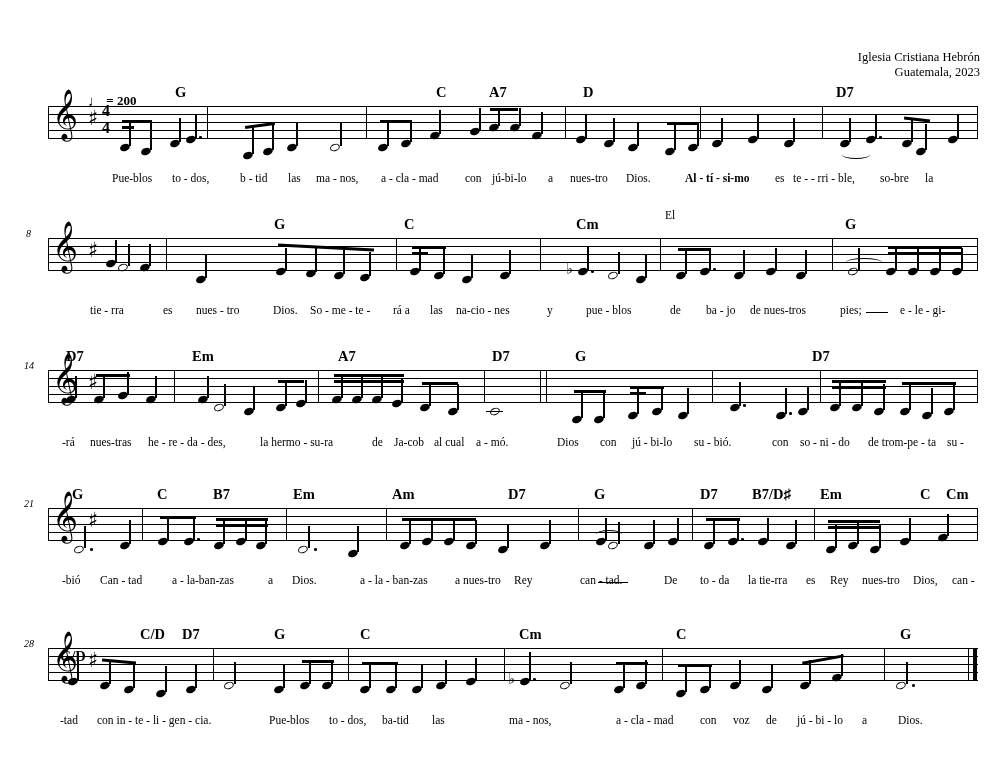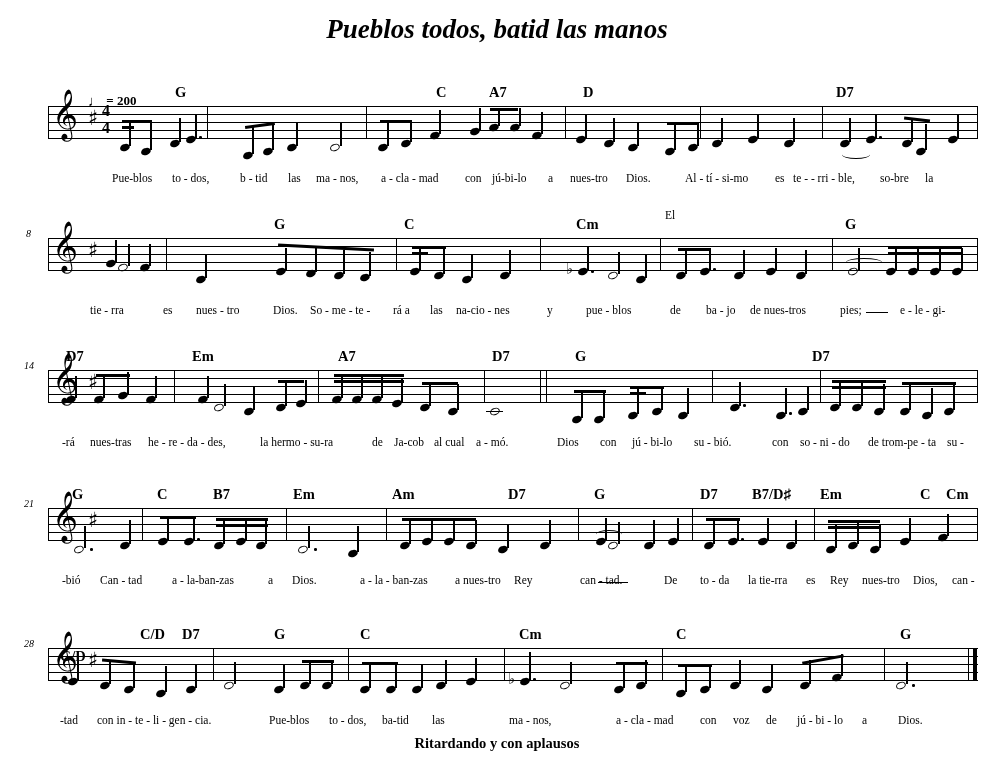--- a/index.html
+++ b/index.html
@@ -203,21 +203,24 @@
     position: absolute;
     height: 1px;
     background: #000;
   }
 </style>
 </head>
 <body>
 
 <div class="sheet">
 
-  <div class="title">Pueblos todos, batid las manos</div>
+  <div class="credits">
+    <div>Iglesia Cristiana Hebrón</div>
+    <div>Guatemala, 2023</div>
+  </div>
 
   <div class="tempo">
     <span class="notehead">♩</span>
     <span>= 200</span>
   </div>
 
   <div class="system" style="top:106px;">
     <div class="staff">
       <div class="line"></div>
         <div class="line"></div>
@@ -323,21 +326,21 @@
     <div class="lyric" style="left:240px; top:66px;">b - tid</div>
     <div class="lyric" style="left:288px; top:66px;">las</div>
     <div class="lyric" style="left:316px; top:66px;">ma - nos,</div>
     <div class="lyric" style="left:381px; top:66px;">a - cla - mad</div>
     <div class="lyric" style="left:465px; top:66px;">con</div>
     <div class="lyric" style="left:492px; top:66px;">jú-bi-lo</div>
     <div class="lyric" style="left:548px; top:66px;">a</div>
     <div class="lyric" style="left:570px; top:66px;">nues-tro</div>
     <div class="lyric" style="left:626px; top:66px;">Dios.</div>
     <div class="lyric" style="left:665px; top:66px;margin-top:37px;">El</div>
-    <div class="lyric" style="left:685px; top:66px;">Al - tí - si-mo</div>
+    <div class="lyric" style="left:685px; top:66px;font-weight:bold;">Al - tí - si-mo</div>
     <div class="lyric" style="left:775px; top:66px;">es</div>
     <div class="lyric" style="left:793px; top:66px;">te - - rri - ble,</div>
     <div class="lyric" style="left:880px; top:66px;">so-bre</div>
     <div class="lyric" style="left:925px; top:66px;">la</div>
   </div>
 
   <div class="system" style="top:238px;">
     <div class="measure-num" style="left:26px; top:-10px;">8</div>
     <div class="staff">
       <div class="line"></div>
@@ -812,14 +815,13 @@
     <div class="lyric" style="left:509px; top:66px;">ma - nos,</div>
     <div class="lyric" style="left:616px; top:66px;">a - cla - mad</div>
     <div class="lyric" style="left:700px; top:66px;">con</div>
     <div class="lyric" style="left:733px; top:66px;">voz</div>
     <div class="lyric" style="left:766px; top:66px;">de</div>
     <div class="lyric" style="left:797px; top:66px;">jú - bi - lo</div>
     <div class="lyric" style="left:862px; top:66px;">a</div>
     <div class="lyric" style="left:898px; top:66px;">Dios.</div>
   </div>
 
-  <div class="footer-note">Ritardando y con aplausos</div>
 </div>
 
 </body></html>

